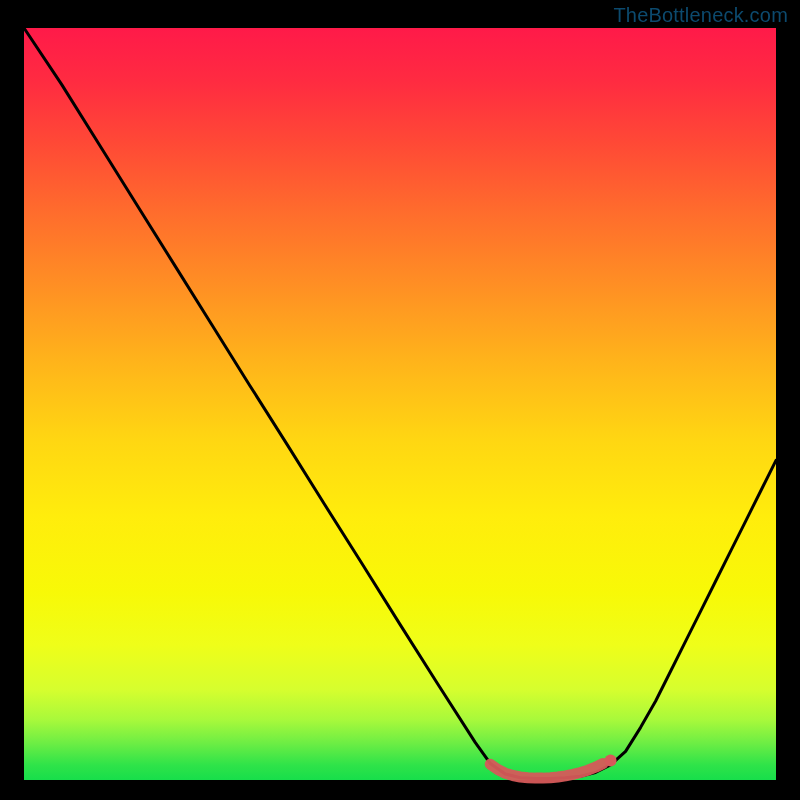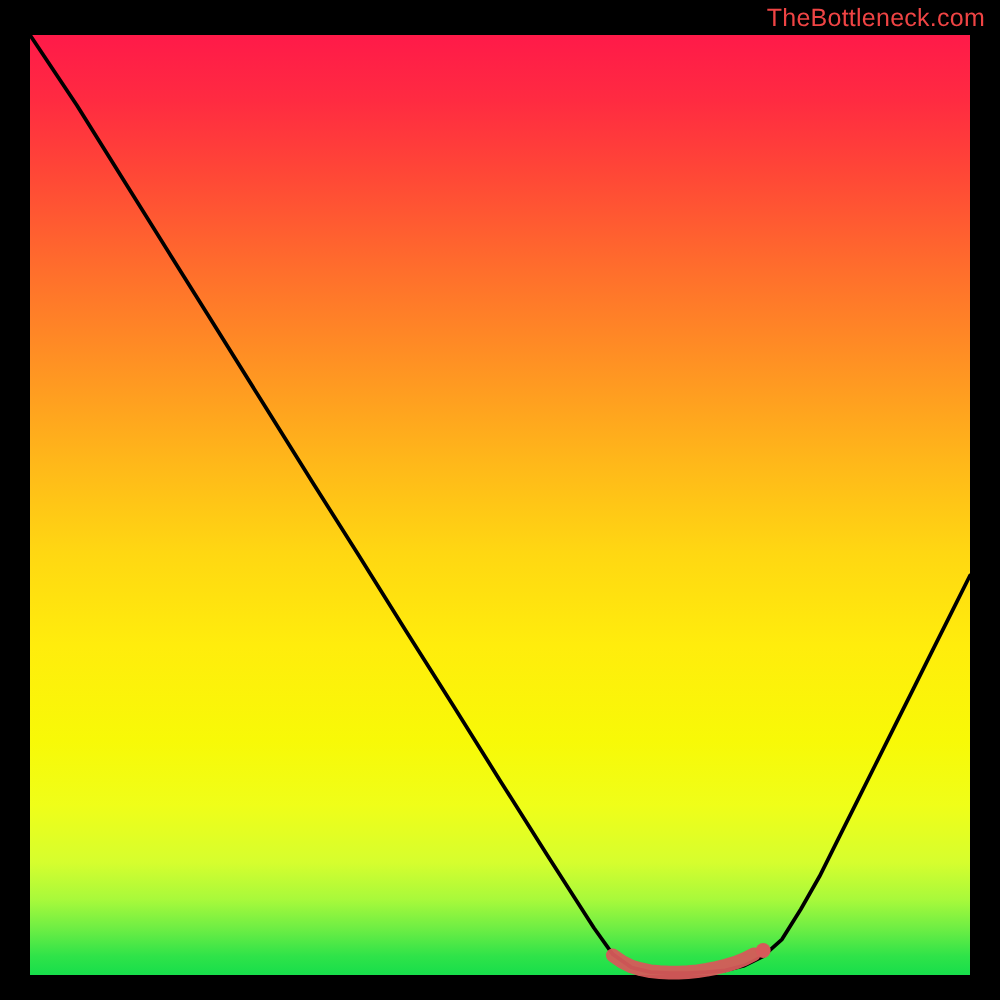--- a/index.html
+++ b/index.html
@@ -1,17 +1,17 @@
 <!DOCTYPE html>
 <html><head>
 <meta charset="utf-8">
 <style>
   body{margin:0;padding:0;background:#fff;}
   .chart-wrap{width:800px;height:800px;position:relative;}
-  .attrib{position:absolute;top:4px;right:12px;font-family:Arial,Helvetica,sans-serif;font-size:20px;color:#ef4444;font-weight:400;letter-spacing:0.2px;}
+  .attrib{position:absolute;top:4px;right:12px;font-family:Arial,Helvetica,sans-serif;font-size:20px;color:#0c4a6e;font-weight:400;letter-spacing:0.2px;}
   svg{display:block;}
 </style>
 </head>
 <body>
 
 <div class="chart-wrap">
   <div class="attrib">TheBottleneck.com</div>
   <svg id="chart-svg" width="800" height="800" viewBox="0 0 800 800">
     <defs>
       <linearGradient id="bg-grad" x1="0" y1="0" x2="0" y2="1">

